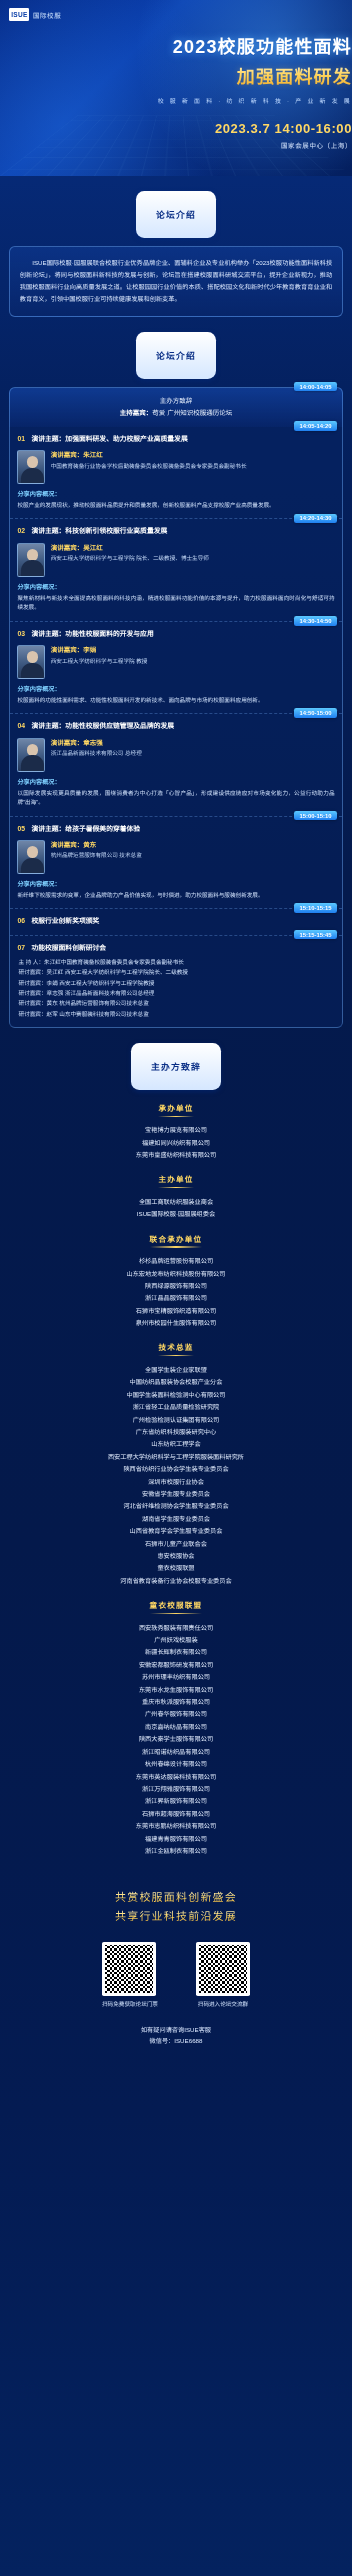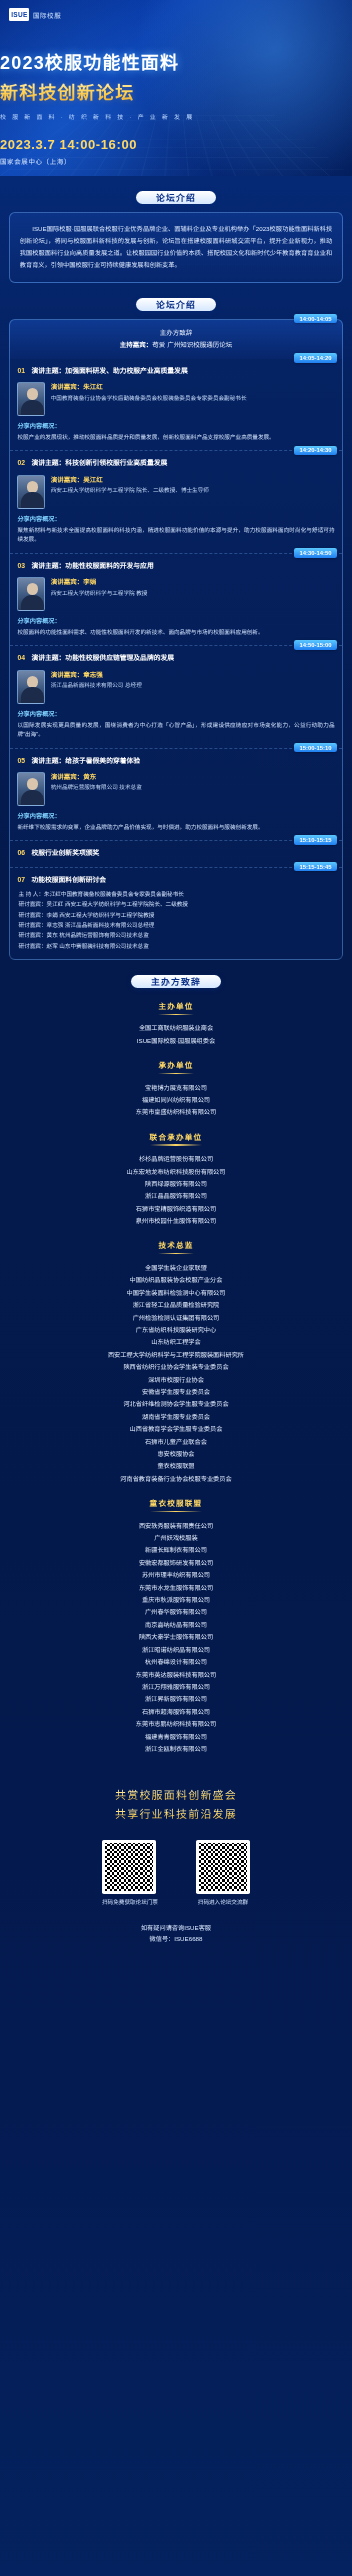--- a/index.html
+++ b/index.html
@@ -52,22 +52,22 @@
     background: #ffffff;
     color: #0b3fa8;
     font-size: 6.5px; font-weight: bold;
     display: flex; align-items: center; justify-content: center;
     letter-spacing: 0.3px;
     border-radius: 1.2px;
   }
   .logo-text { font-size: 6.5px; color: #cfe4ff; letter-spacing: 0.6px; }
   .hero-inner {
     position: relative;
-    padding-top: 48px;
-    text-align: left;
+    padding-top: 32px;
+    text-align: right;
   }
   .hero-title1 {
     font-size: 18px; font-weight: bold; letter-spacing: 1.2px;
     color: #ffffff;
     text-shadow: 0 0 8.2px rgba(90,180,255,.85), 0 1.2px 0 #0b3fa8;
   }
   .hero-title2 {
     margin-top: 3.5px;
     font-size: 18px; font-weight: bold; letter-spacing: 1.2px;
     background: linear-gradient(180deg, #fff9d8 0%, #ffd75e 52%, #f0a92a 100%);
@@ -88,21 +88,21 @@
     font-size: 13px; color: #ffd864; letter-spacing: 0.6px; font-weight: bold;
   }
   .hero-place {
     margin-top: 4.7px;
     font-size: 6.5px; color: #d7e7ff; letter-spacing: 0.6px;
   }
   
   .pill-wrap { text-align: center; margin: 15.3px 0 8.2px; }
   .pill {
     display: inline-block;
-    padding: 0 20px;
+    padding: 17px 20px;
     font-size: 8.8px; font-weight: bold; letter-spacing: 1.2px;
     color: #0a2f86;
     background: linear-gradient(180deg, #ffffff 0%, #d5e7ff 100%);
     border-radius: 8.2px;
     box-shadow: 0 1.2px 4.7px rgba(0,40,120,.55);
   }
   
   .card {
     margin: 0 9.4px;
     padding: 9.4px 9.4px 10.6px;
@@ -231,21 +231,21 @@
 <div class="page">
 
   <div class="hero">
     <div class="hero-grid"></div>
     <div class="hero-logo">
       <div class="logo-mark">ISUE</div>
       <div class="logo-text">国际校服</div>
     </div>
     <div class="hero-inner">
       <div class="hero-title1">2023校服功能性面料</div>
-      <div class="hero-title2">新科技创新论坛</div>
+      <div class="hero-title2">加强面料研发</div>
       <div class="hero-sub">校 服 新 面 料 · 纺 织 新 科 技 · 产 业 新 发 展</div>
       <div class="hero-rule"></div>
       <div class="hero-time">2023.3.7  14:00-16:00</div>
       <div class="hero-place">国家会展中心（上海）</div>
     </div>
   </div>
 
   <div class="pill-wrap">
     <span class="pill">论坛介绍</span>
   </div>
@@ -383,33 +383,33 @@
     </div>
   </div>
 
   <div class="pill-wrap">
     <span class="pill">主办方致辞</span>
   </div>
 
   <div class="org">
 
     <div class="org-group">
-      <div class="org-label">主办单位</div>
-      <div class="org-list">
-        <div>全国工商联纺织服装业商会</div>
-        <div>ISUE国际校服·园服展组委会</div>
-      </div>
-    </div>
-
-    <div class="org-group">
       <div class="org-label">承办单位</div>
       <div class="org-list">
         <div>宝艳博力展览有限公司</div>
         <div>福建如同兴纺织有限公司</div>
         <div>东莞市皇盛纺织科技有限公司</div>
+      </div>
+    </div>
+
+    <div class="org-group">
+      <div class="org-label">主办单位</div>
+      <div class="org-list">
+        <div>全国工商联纺织服装业商会</div>
+        <div>ISUE国际校服·园服展组委会</div>
       </div>
     </div>
 
     <div class="org-group">
       <div class="org-label">联合承办单位</div>
       <div class="org-list">
         <div>杉杉品牌运营股份有限公司</div>
         <div>山东宏地龙布纺织科技股份有限公司</div>
         <div>陕西绿源服饰有限公司</div>
         <div>浙江晶品服饰有限公司</div>

